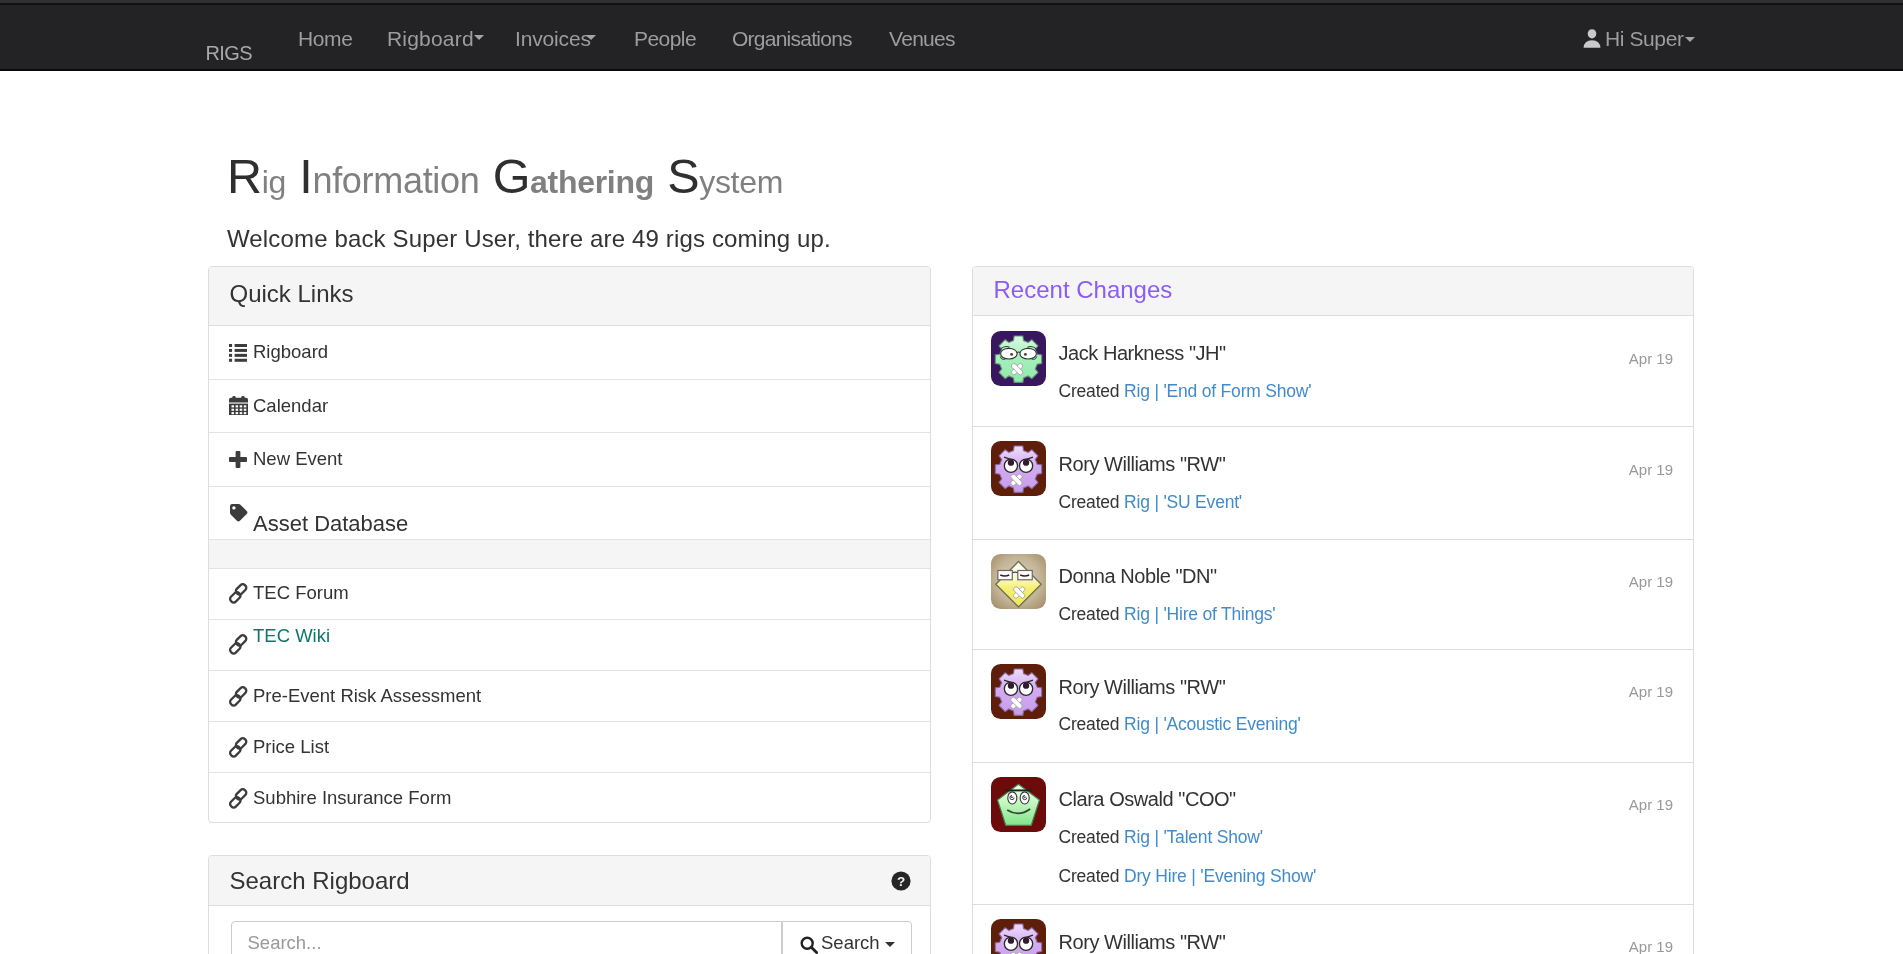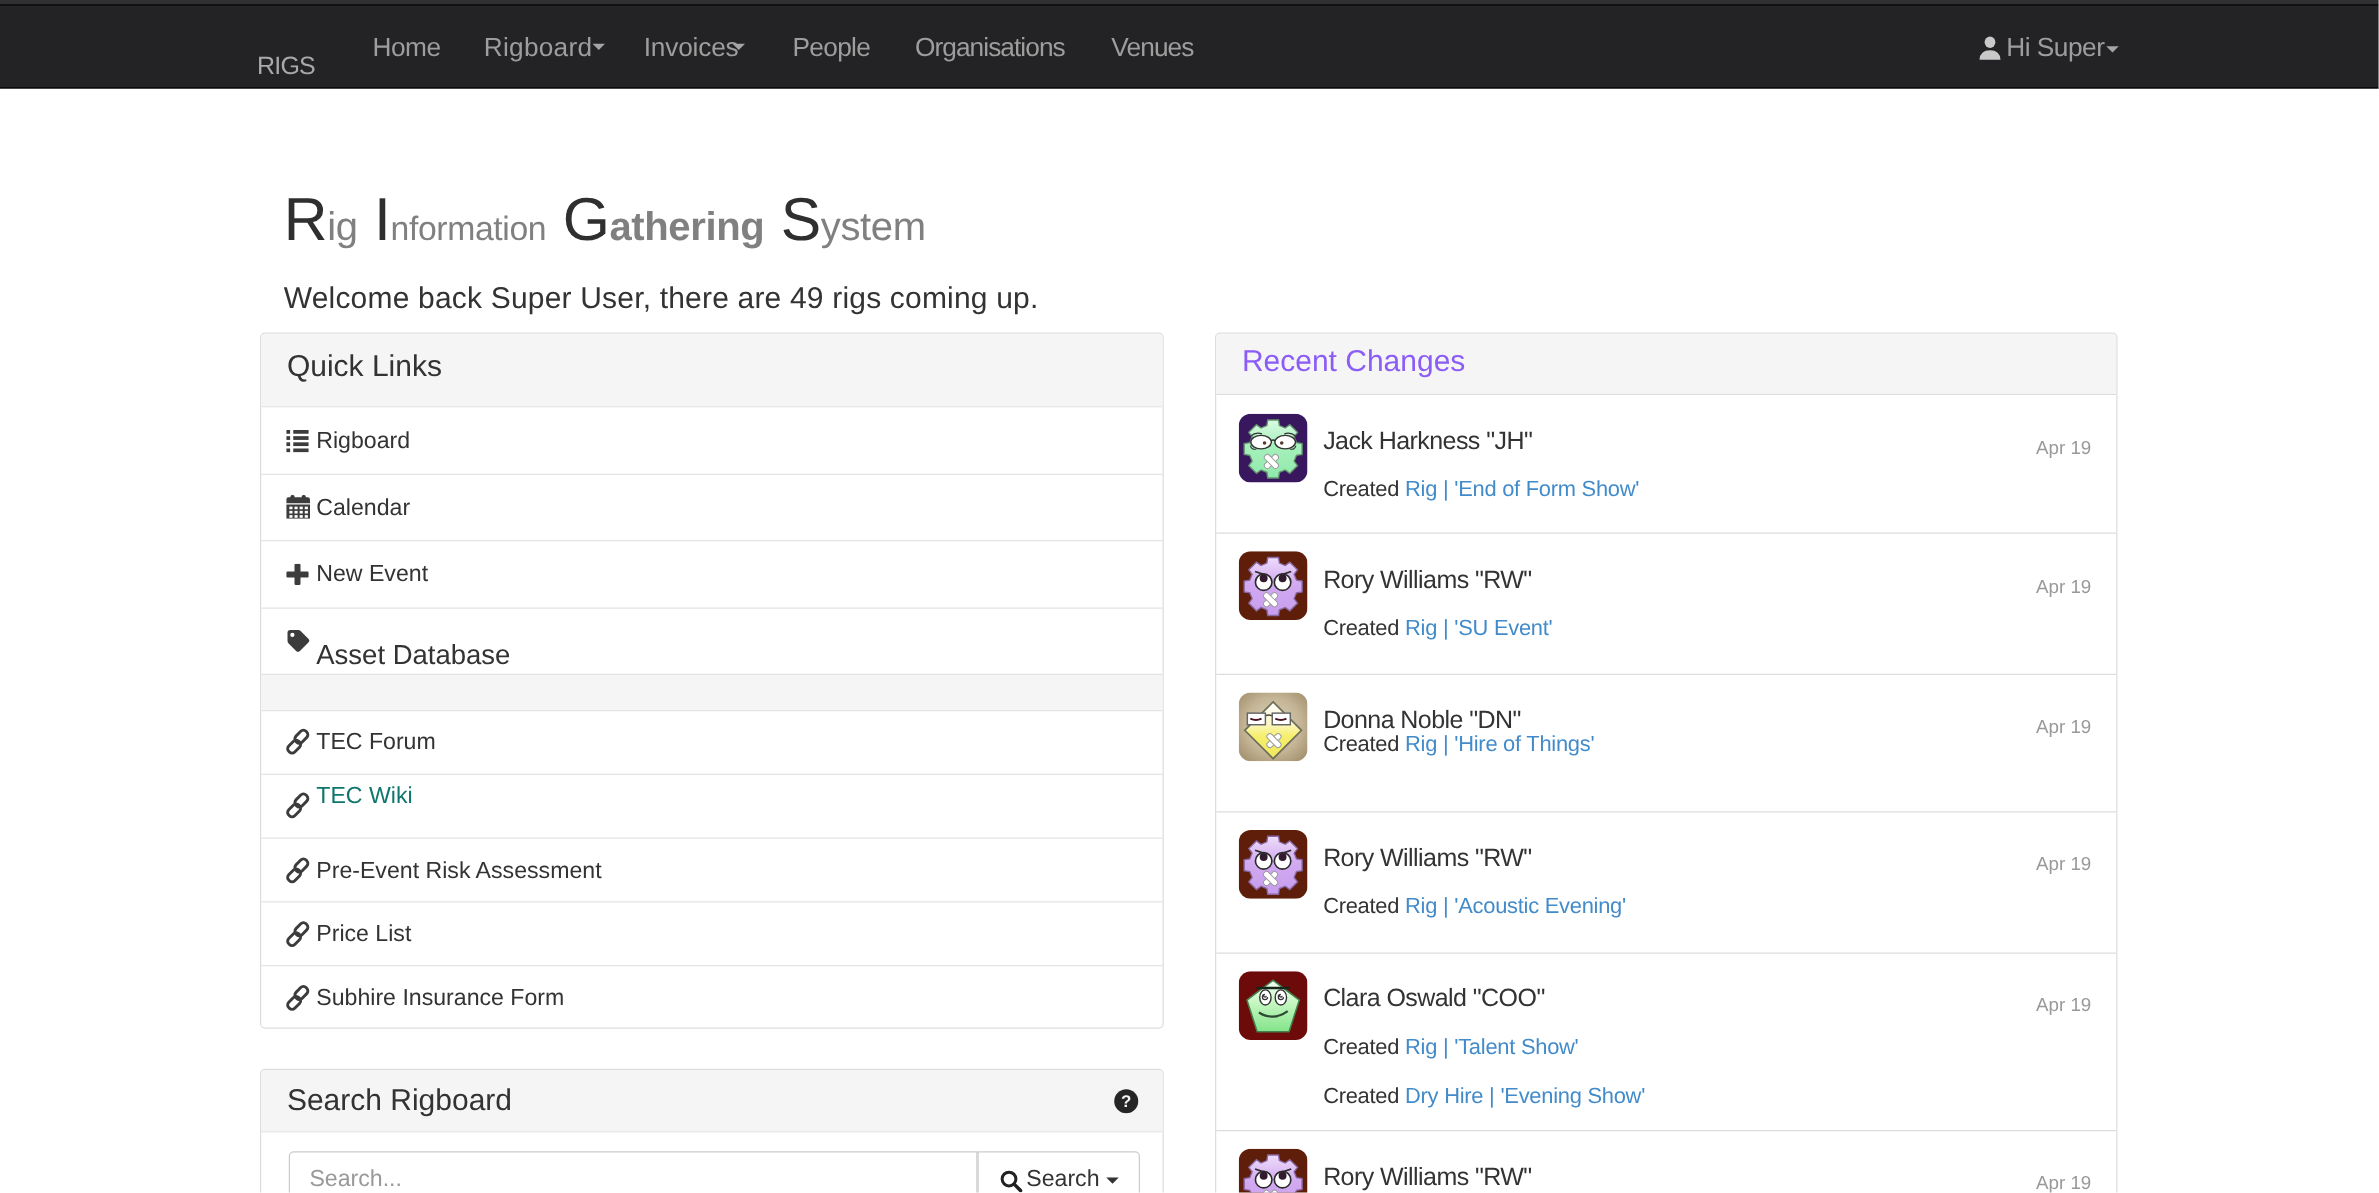--- a/index.html
+++ b/index.html
@@ -19,21 +19,21 @@
 <div class="t" style="left:732px;top:28.4px;font-size:21px;color:#9d9d9d;letter-spacing:-0.75px;">Organisations</div>
 <div class="t" style="left:889px;top:28.4px;font-size:21px;color:#9d9d9d;letter-spacing:-0.7px;">Venues</div>
 <div style="position:absolute;left:473.5px;top:34.8px;width:0;height:0;border-left:5.5px solid transparent;border-right:5.5px solid transparent;border-top:5.5px solid #a5a5a5;"></div>
 <div style="position:absolute;left:586px;top:34.8px;width:0;height:0;border-left:5.5px solid transparent;border-right:5.5px solid transparent;border-top:5.5px solid #a5a5a5;"></div>
 <div style="position:absolute;left:1582px;top:27.5px;line-height:0;"><svg width="20" height="20" viewBox="0 0 20 20" fill="#c9c9c9">
 <ellipse cx="10" cy="5.8" rx="4.3" ry="4.6"></ellipse>
       <path d="M1.6 19.8 Q2 12.2 10 12.2 Q18 12.2 18.4 19.8 Z"></path>
     </svg></div>
 <div class="t" style="left:1605px;top:28.4px;font-size:21px;color:#9d9d9d;letter-spacing:-0.4px;">Hi Super</div>
 <div style="position:absolute;left:1684.5px;top:37.2px;width:0;height:0;border-left:5px solid transparent;border-right:5px solid transparent;border-top:5px solid #a5a5a5;"></div>
-<div class="t" style="left:227px;top:152px;font-size:48.5px;line-height:1;color:#2f2f2f;letter-spacing:-0.3px;">R<span style="font-size:32px;color:#808080;">ig</span> I<span style="font-size:27px;color:#808080;">nformation</span> G<span style="font-size:32px;color:#808080;font-weight:bold;">athering</span> S<span style="font-size:32px;color:#808080;">ystem</span></div>
+<div class="t" style="left:227px;top:152px;font-size:48.5px;line-height:1;color:#2f2f2f;letter-spacing:-0.3px;">R<span style="font-size:32px;color:#808080;">ig</span> I<span style="font-size:36px;color:#808080;">nformation</span> G<span style="font-size:32px;color:#808080;font-weight:bold;">athering</span> S<span style="font-size:32px;color:#808080;">ystem</span></div>
 <div class="t" style="left:227px;top:226.7px;font-size:24px;color:#333;letter-spacing:0.15px;">Welcome back Super User, there are 49 rigs coming up.</div>
 <div class="panel" style="left:207.5px;top:265.5px;width:723px;height:557.5px;">
 <div class="phead" style="height:59px;"></div>
 <div class="t" style="left:21px;top:15.7px;font-size:24px;color:#333;">Quick Links</div>
 <div style="position:absolute;left:20px;top:77.0px;line-height:0;"><svg width="18" height="18" viewBox="0 0 18 18">
         <rect x="0" y="0.0" width="3.1" height="3" fill="#3c3c3c"></rect>
         <rect x="5.6" y="0.0" width="12.4" height="3" fill="#3c3c3c"></rect>
         <rect x="0" y="4.93" width="3.1" height="3" fill="#3c3c3c"></rect>
         <rect x="5.6" y="4.93" width="12.4" height="3" fill="#3c3c3c"></rect>
         <rect x="0" y="9.86" width="3.1" height="3" fill="#3c3c3c"></rect>
@@ -213,21 +213,21 @@
 <rect x="39" y="24" width="21" height="13.5" fill="#fff" stroke="#666" stroke-width="1.7"></rect>
 <path d="M13.5 30.5 Q20 33.5 26.5 30.5" fill="none" stroke="#4a1420" stroke-width="2.3"></path>
 <path d="M42.5 30.5 Q49 33.5 55.5 30.5" fill="none" stroke="#4a1420" stroke-width="2.3"></path>
 <g transform="translate(41 56)" stroke="#999" stroke-width="1.1" fill="#fff">
           <rect x="-10" y="-3.4" width="20" height="6.8" rx="3" transform="rotate(-45)"></rect>
           <rect x="-10" y="-3.4" width="20" height="6.8" rx="3" transform="rotate(45)"></rect>
         </g>
       </svg></div>
 <div class="t" style="left:86px;top:299.6px;font-size:20px;color:#333;letter-spacing:-0.45px;">Donna Noble "DN"</div>
 <div class="t" style="right:19.5px;top:307.3px;font-size:15px;color:#999;">Apr 19</div>
-<div class="t" style="left:86px;top:320px;font-size:17.5px;color:#333;letter-spacing:-0.2px;">Created <a>Rig</a> <a>|</a> <a>'Hire of Things'</a></div>
+<div class="t" style="left:86px;top:339px;font-size:17.5px;color:#333;letter-spacing:-0.2px;">Created <a>Rig</a> <a>|</a> <a>'Hire of Things'</a></div>
 <div class="hline" style="top:382.4px;background:#ddd;"></div>
 <div style="position:absolute;left:18px;top:397.4px;line-height:0;"><svg width="55" height="55" viewBox="0 0 80 80">
         <defs>
 <linearGradient id="gr" x1="0" y1="0" x2="0" y2="1">
             <stop offset="0" stop-color="#eeddfb"></stop>
             <stop offset="0.45" stop-color="#d2aaf0"></stop>
             <stop offset="1" stop-color="#c79ded"></stop>
           </linearGradient>
         </defs>
 <rect width="80" height="80" rx="14" fill="#5e1e09"></rect>

